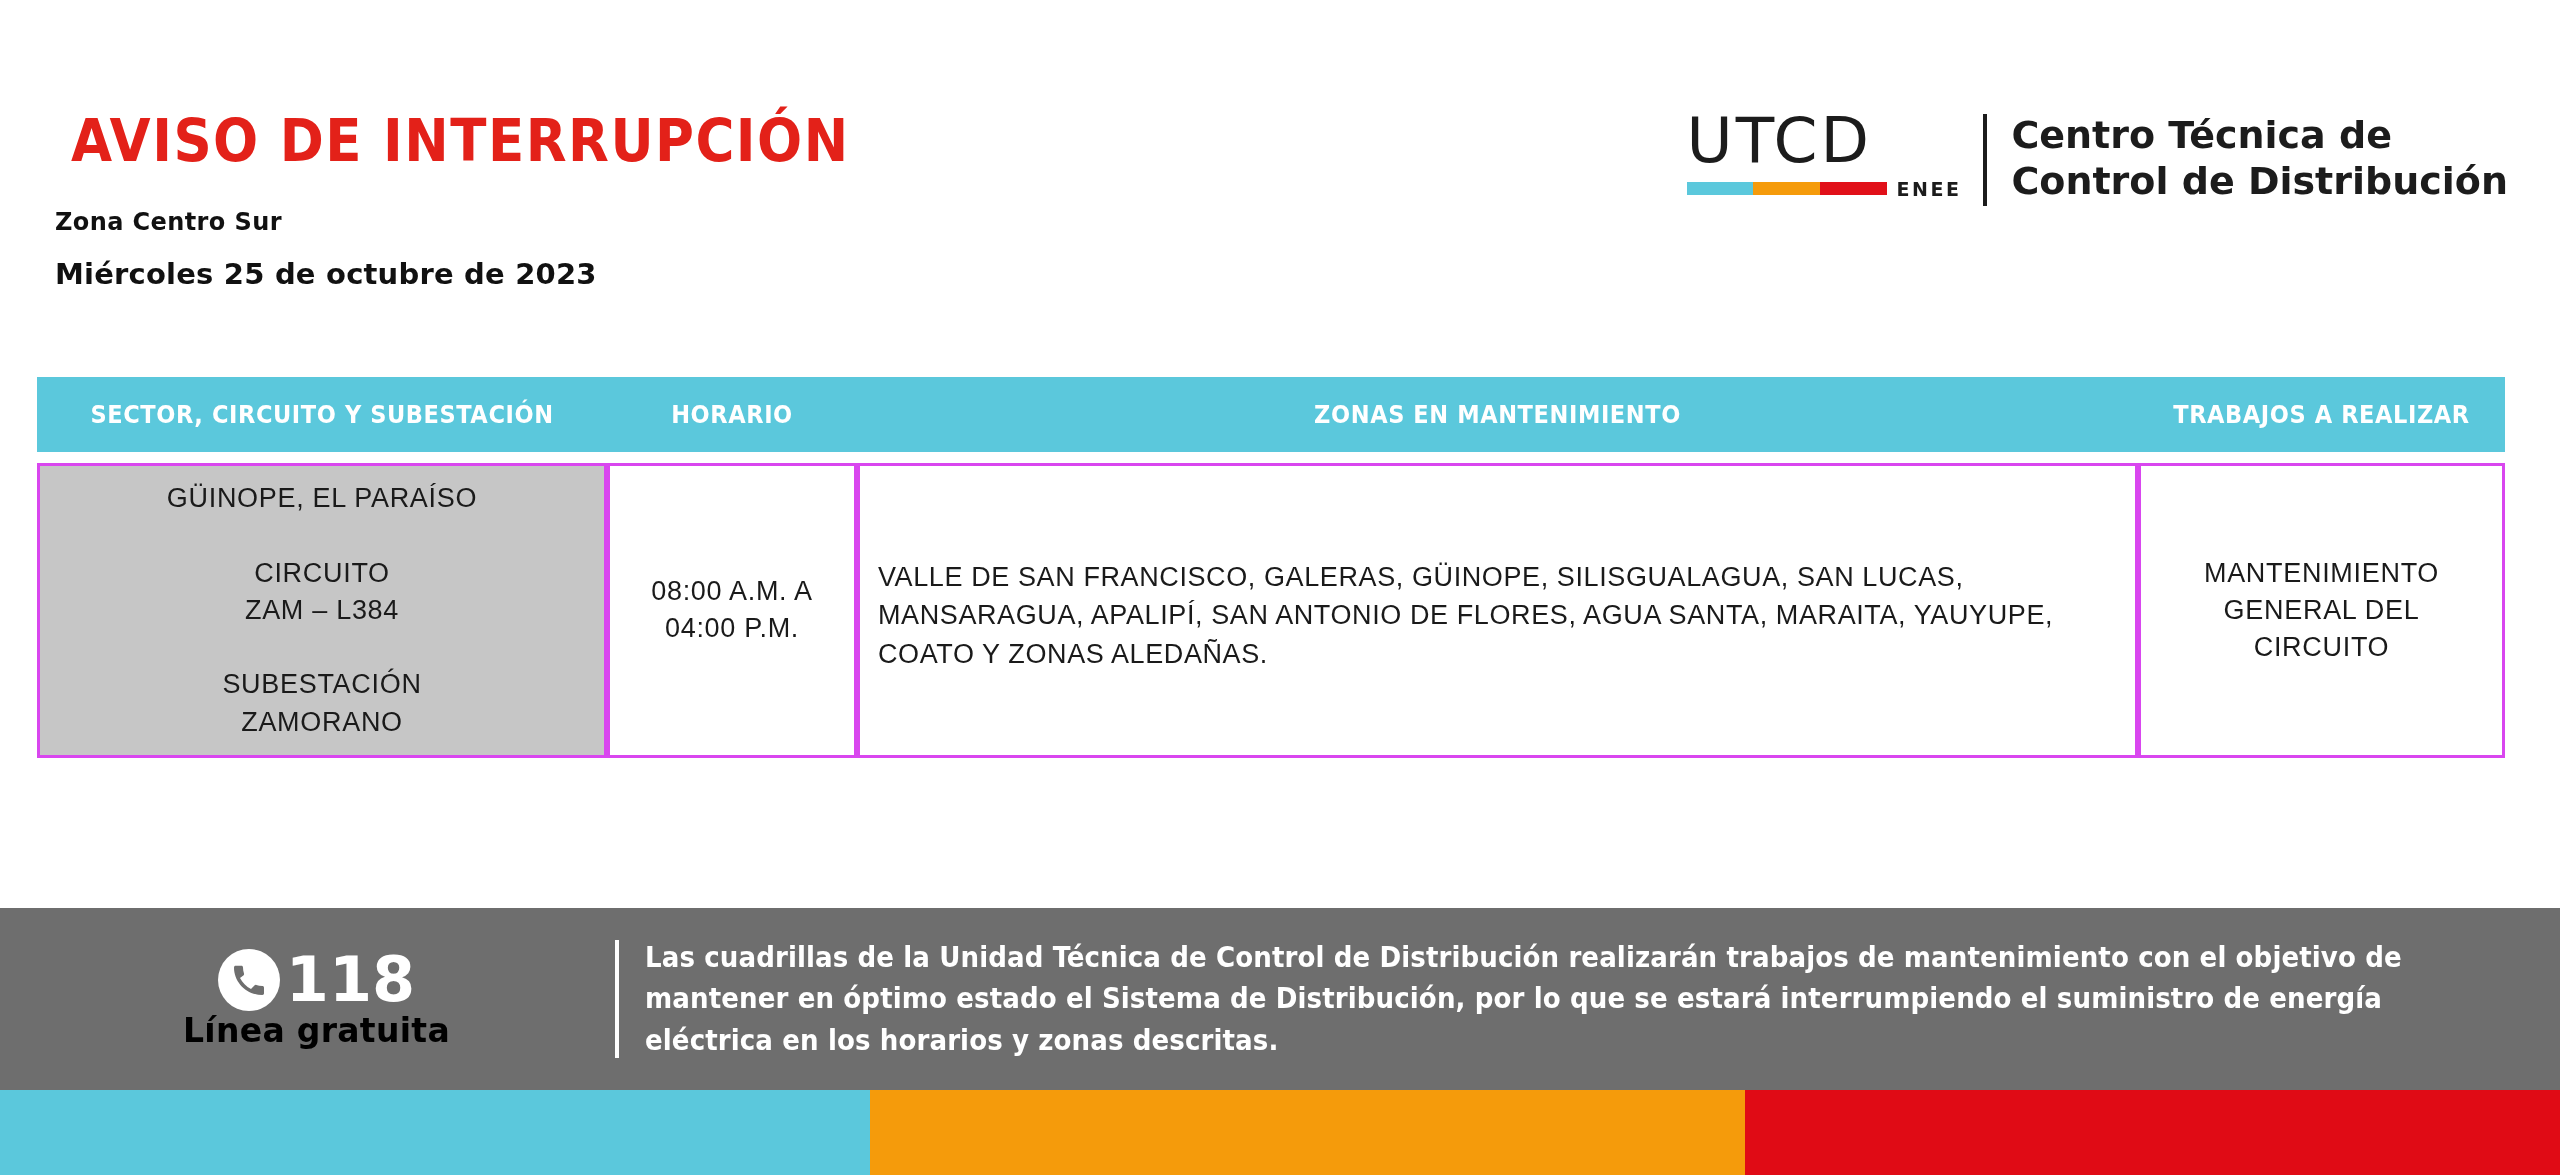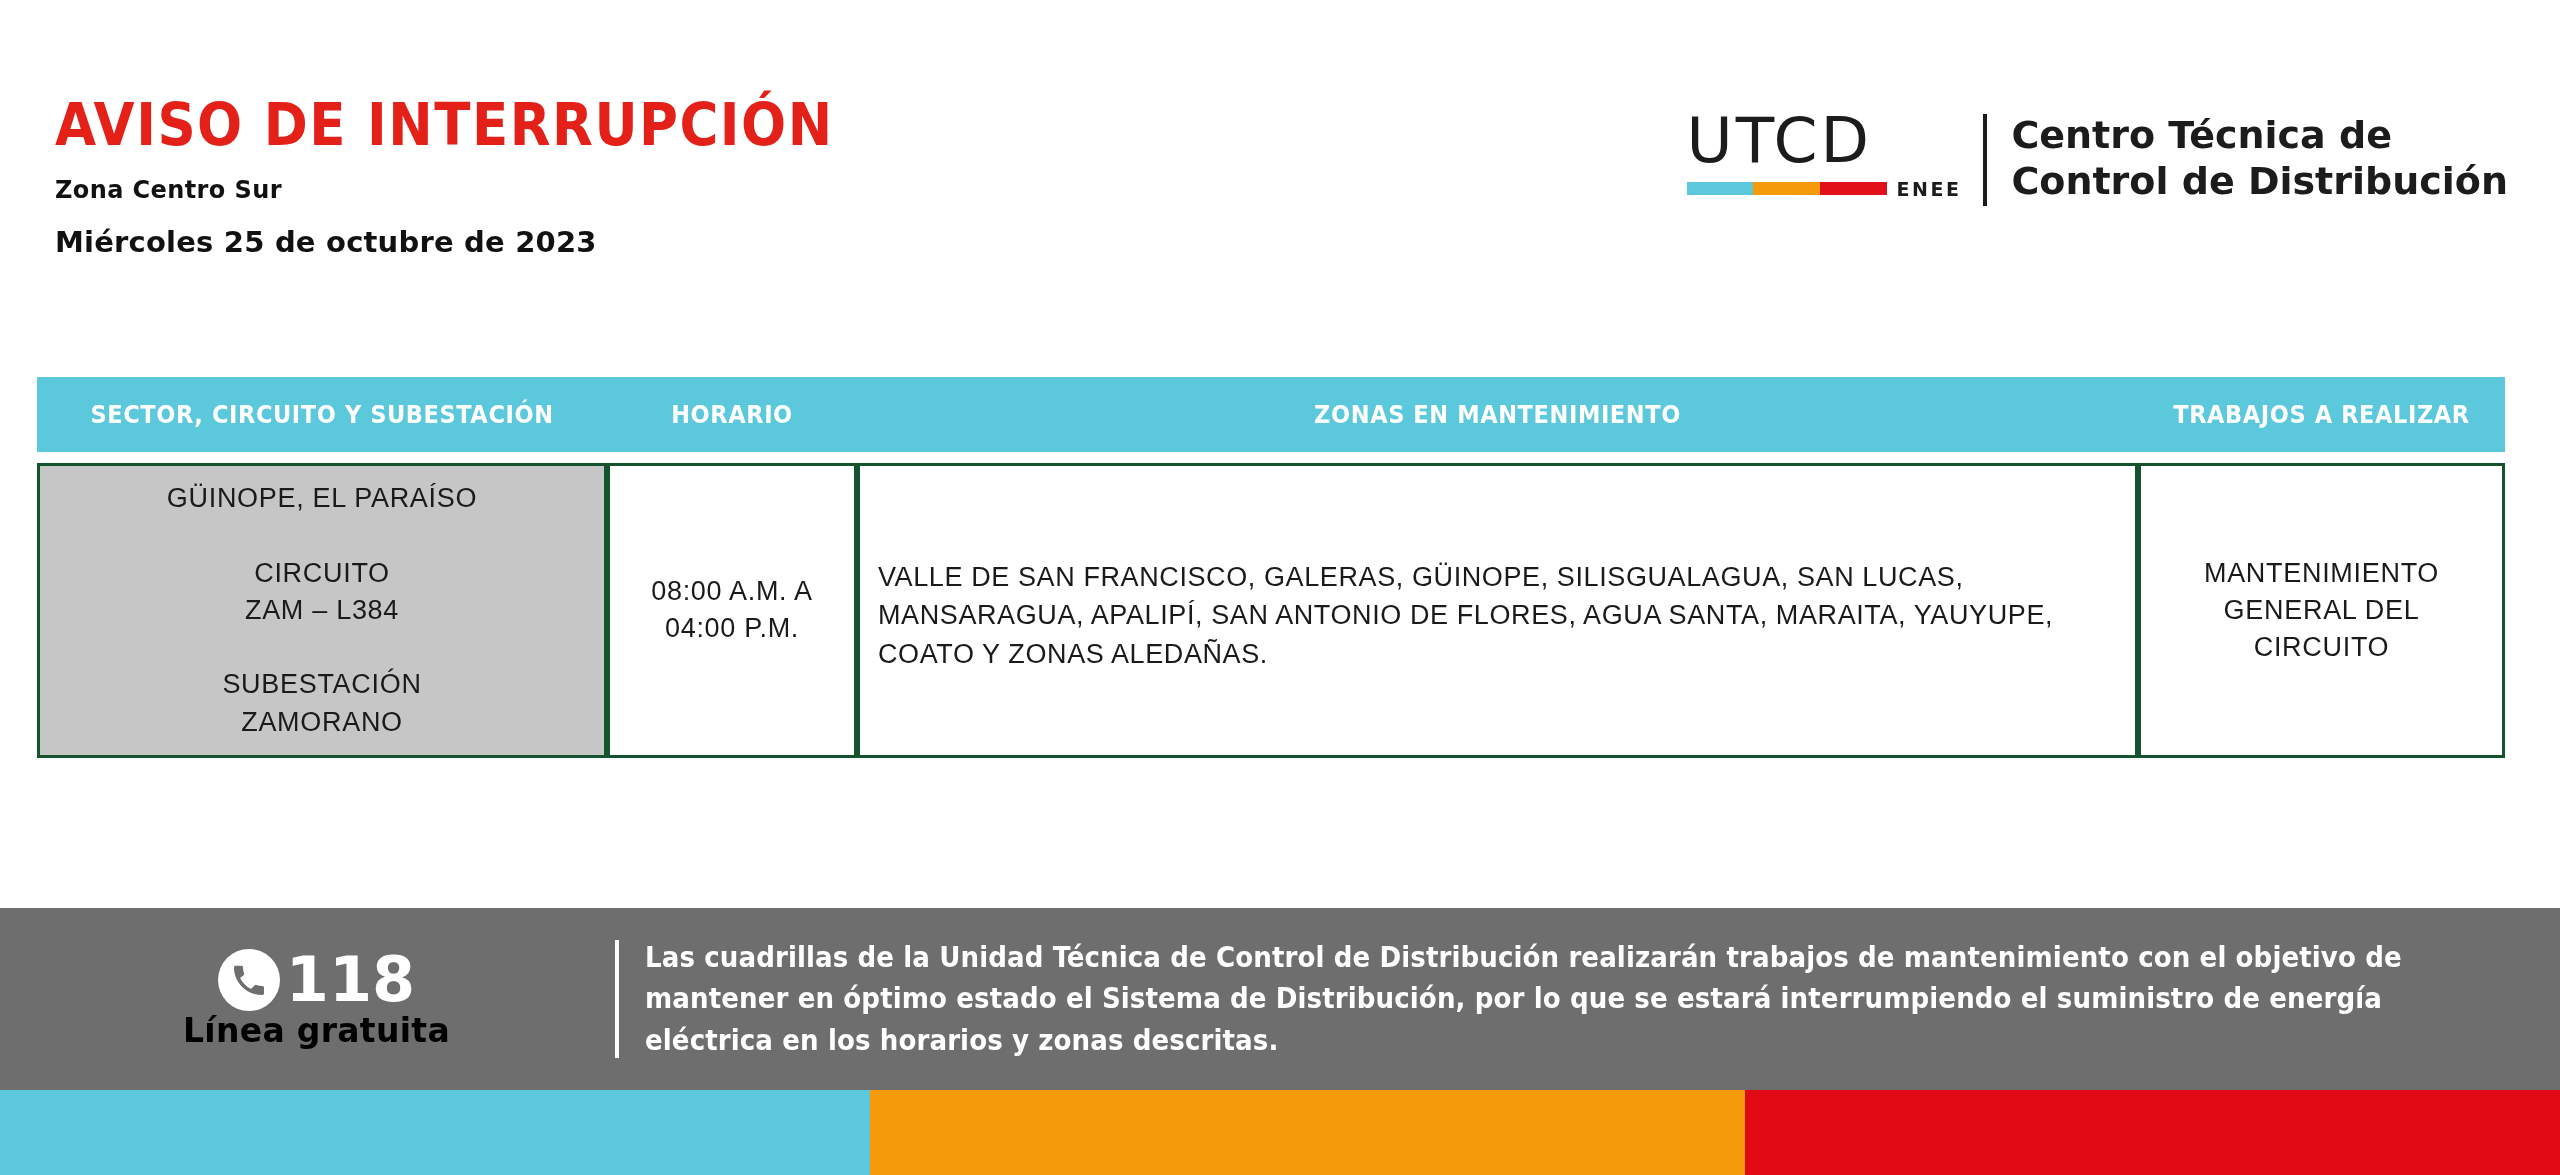--- a/index.html
+++ b/index.html
@@ -26,21 +26,21 @@
     position: absolute;
     left: 55px;
     top: 95px;
   }
   .main-title {
     font-size: 59px;
     font-weight: 700;
     color: #E32119;
     letter-spacing: 1.5px;
     line-height: 1.0;
-    margin: 0;
+    margin: 16px;
     font-family: "DejaVu Sans", sans-serif;
     font-stretch: condensed;
   }
   .sub-title {
     font-size: 24px;
     font-weight: 700;
     color: #111111;
     margin: 0;
     padding-top: 22px;
     letter-spacing: 0.4px;
@@ -147,21 +147,21 @@
     box-sizing: border-box;
     padding: 0 6px;
   }
   .tbody {
     display: flex;
     width: 100%;
     margin-top: 11px;
   }
   .td {
     box-sizing: border-box;
-    border: 3px solid #14532d;
+    border: 3px solid #d946ef;
     min-height: 260px;
     display: flex;
     align-items: center;
     justify-content: center;
     text-align: center;
     color: #1A1A1A;
     font-size: 27px;
     line-height: 1.38;
     letter-spacing: 0.7px;
     font-family: "Liberation Sans", sans-serif;

